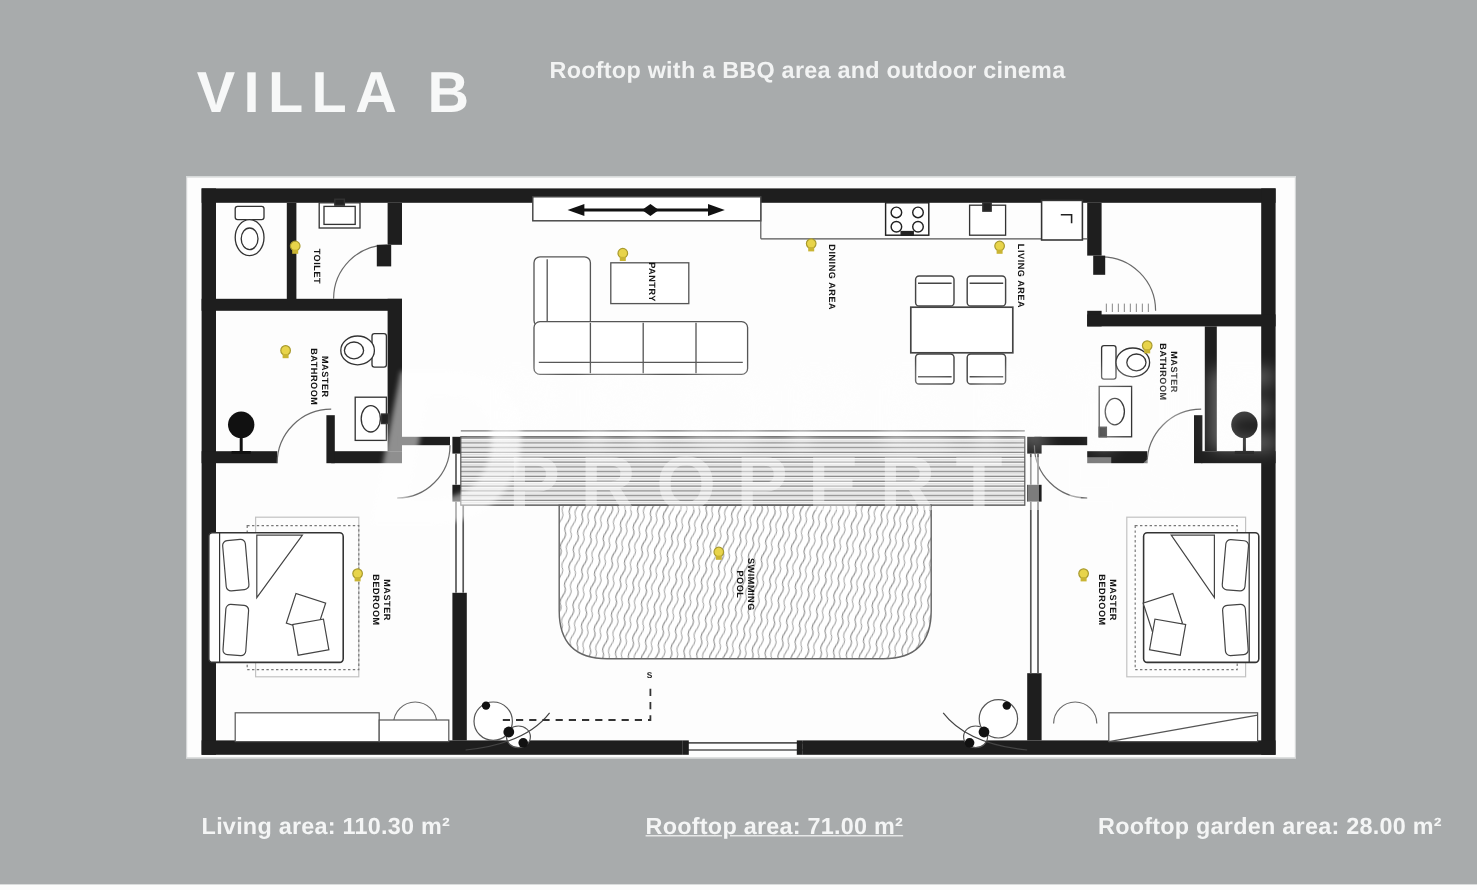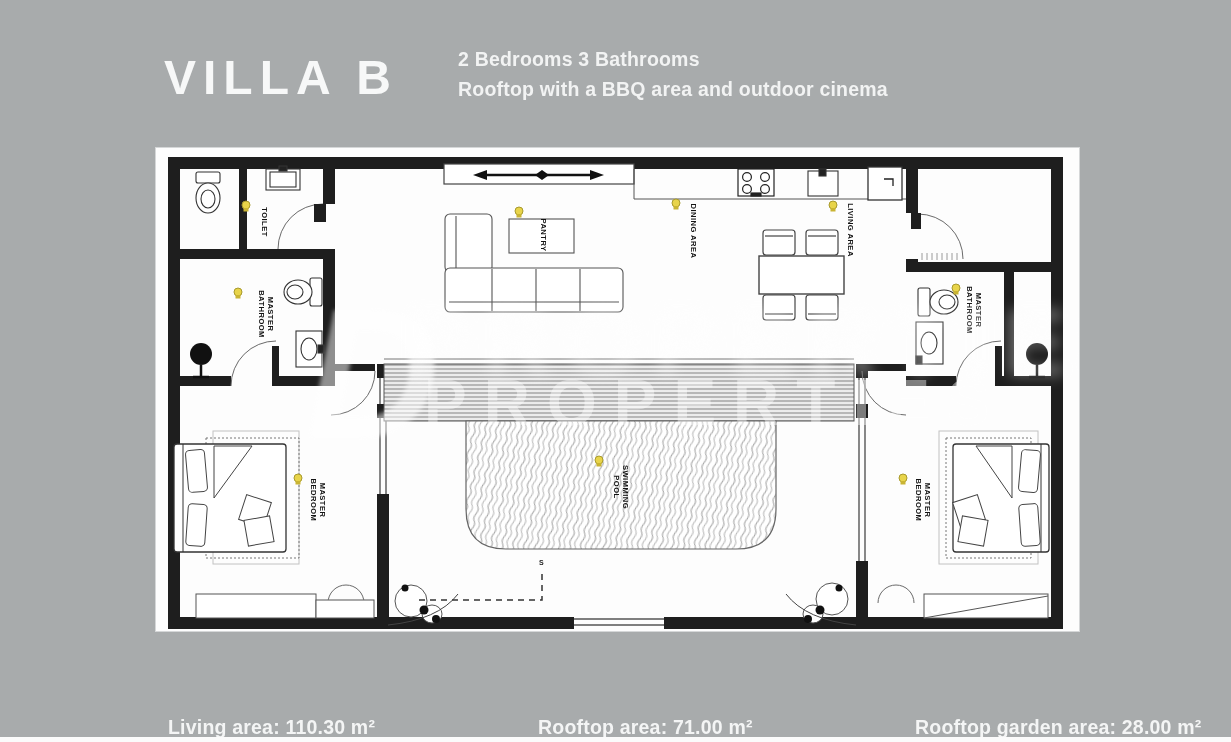--- a/index.html
+++ b/index.html
@@ -9,34 +9,33 @@
          letter-spacing:7px;color:#f7f8f8;}
   .features{position:absolute;left:458px;top:44px;font-size:19.5px;font-weight:700;
             line-height:30px;color:#f2f3f3;letter-spacing:.2px;}
   .plan-card{position:absolute;left:155px;top:147px;width:925px;height:485px;
              background:#fdfdfd;border:1px solid #d5d7d8;box-sizing:border-box;overflow:hidden;}
   .plan-card svg{position:absolute;left:0;top:0;}
   .wm{position:absolute;color:#ffffff;pointer-events:none;font-weight:800;white-space:nowrap;}
   .wm-glyph{left:150px;top:120px;font-size:185px;opacity:.50;filter:blur(2px);font-style:italic;}
   .wm-word-blur{left:250px;top:140px;font-size:95px;letter-spacing:14px;opacity:.38;filter:blur(7px);}
   .wm-word{left:268px;top:218px;font-size:64px;letter-spacing:17px;opacity:.42;filter:blur(.6px);}
-  .footer-label{position:absolute;top:716px;font-size:19.5px;font-weight:700;
+  .footer-label{position:absolute;top:678px;font-size:19.5px;font-weight:700;
                 color:#f4f5f5;letter-spacing:.2px;white-space:nowrap;}
-  .f1{left:168px;} .f2{left:538px;} .f3{left:915px;text-align:center;}
+  .f1{left:168px;} .f2{left:538px;text-decoration:underline;} .f3{left:915px;text-align:center;}
   .bottom-strip{position:absolute;left:0;top:737px;width:1231px;height:5px;background:#fbfbfb;}
   text{font-family:"Liberation Sans",sans-serif;}
   .roomlbl{font-size:7.6px;font-weight:bold;fill:#141414;letter-spacing:.45px;}
   .slbl{font-size:7px;font-weight:bold;fill:#222;}
 </style>
 </head>
 <body>
 
 <div class="title">VILLA B</div>
 <div class="features">
-  <div>2 Bedrooms 3 Bathrooms</div>
   <div>Rooftop with a BBQ area and outdoor cinema</div>
 </div>
 
 <div class="plan-card">
 <svg width="925" height="485" viewBox="0 0 925 485">
   <defs>
     <pattern id="deck" width="6" height="4" patternUnits="userSpaceOnUse">
       <rect width="6" height="4" fill="#ffffff"></rect>
       <line x1="0" y1="1" x2="6" y2="1" stroke="#6f6f6f" stroke-width="1"></line>
       <line x1="0" y1="3" x2="6" y2="3" stroke="#c7c7c7" stroke-width=".7"></line>

